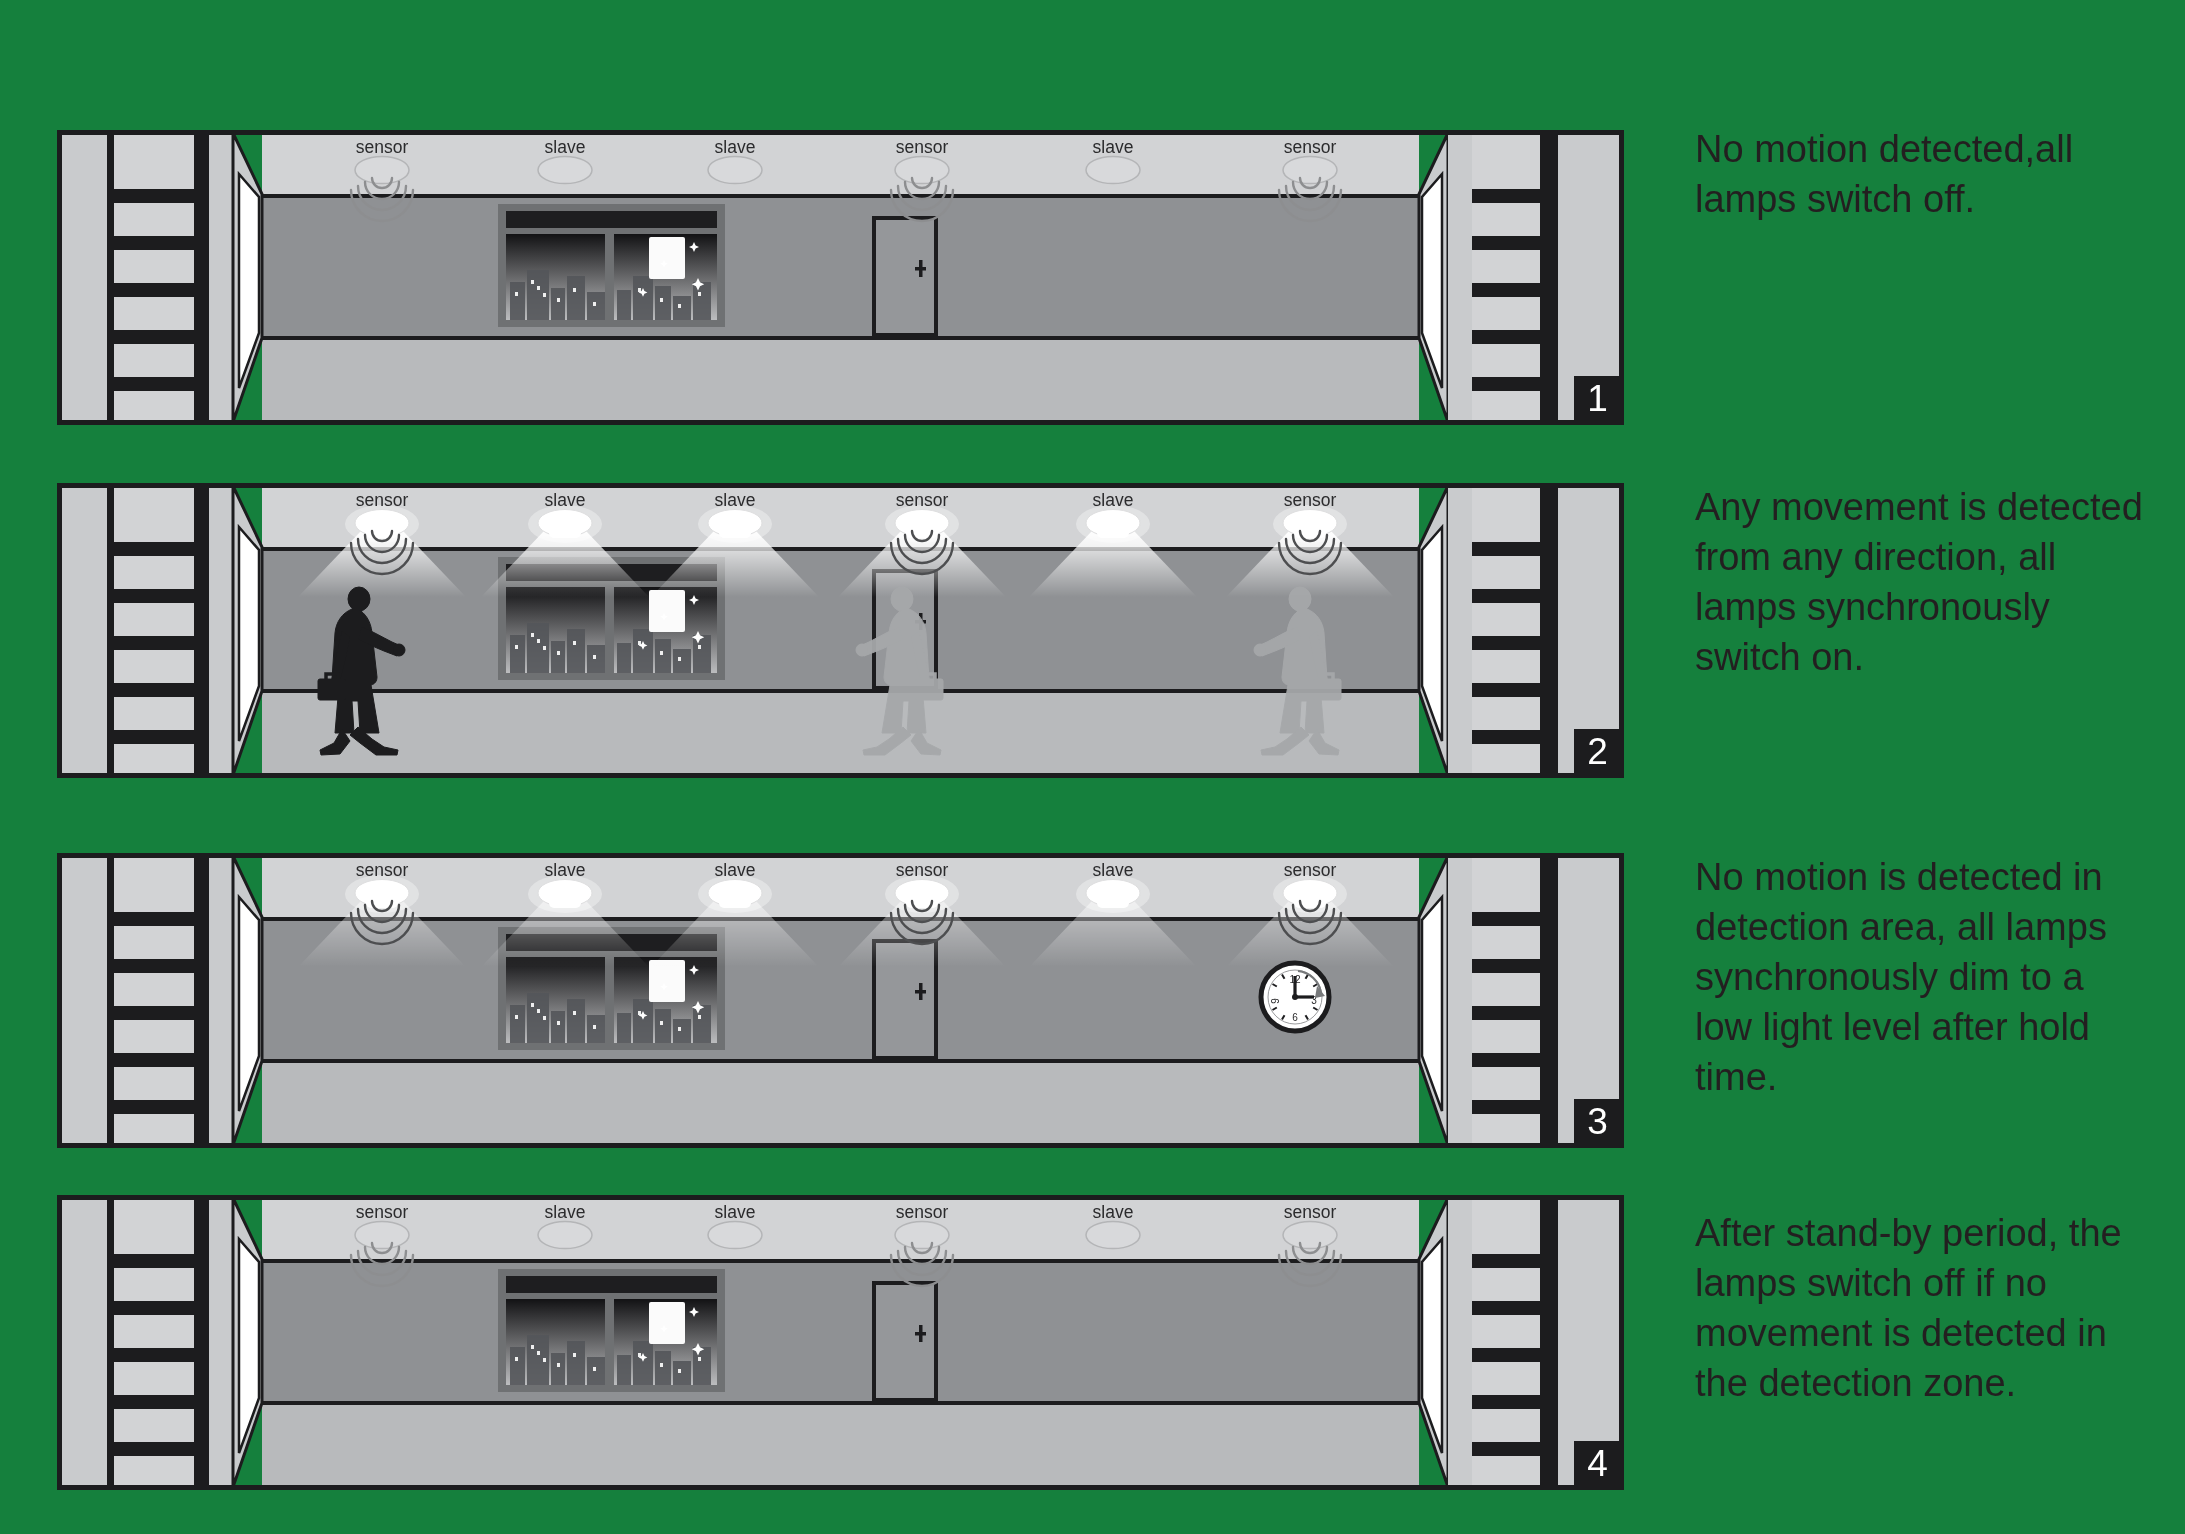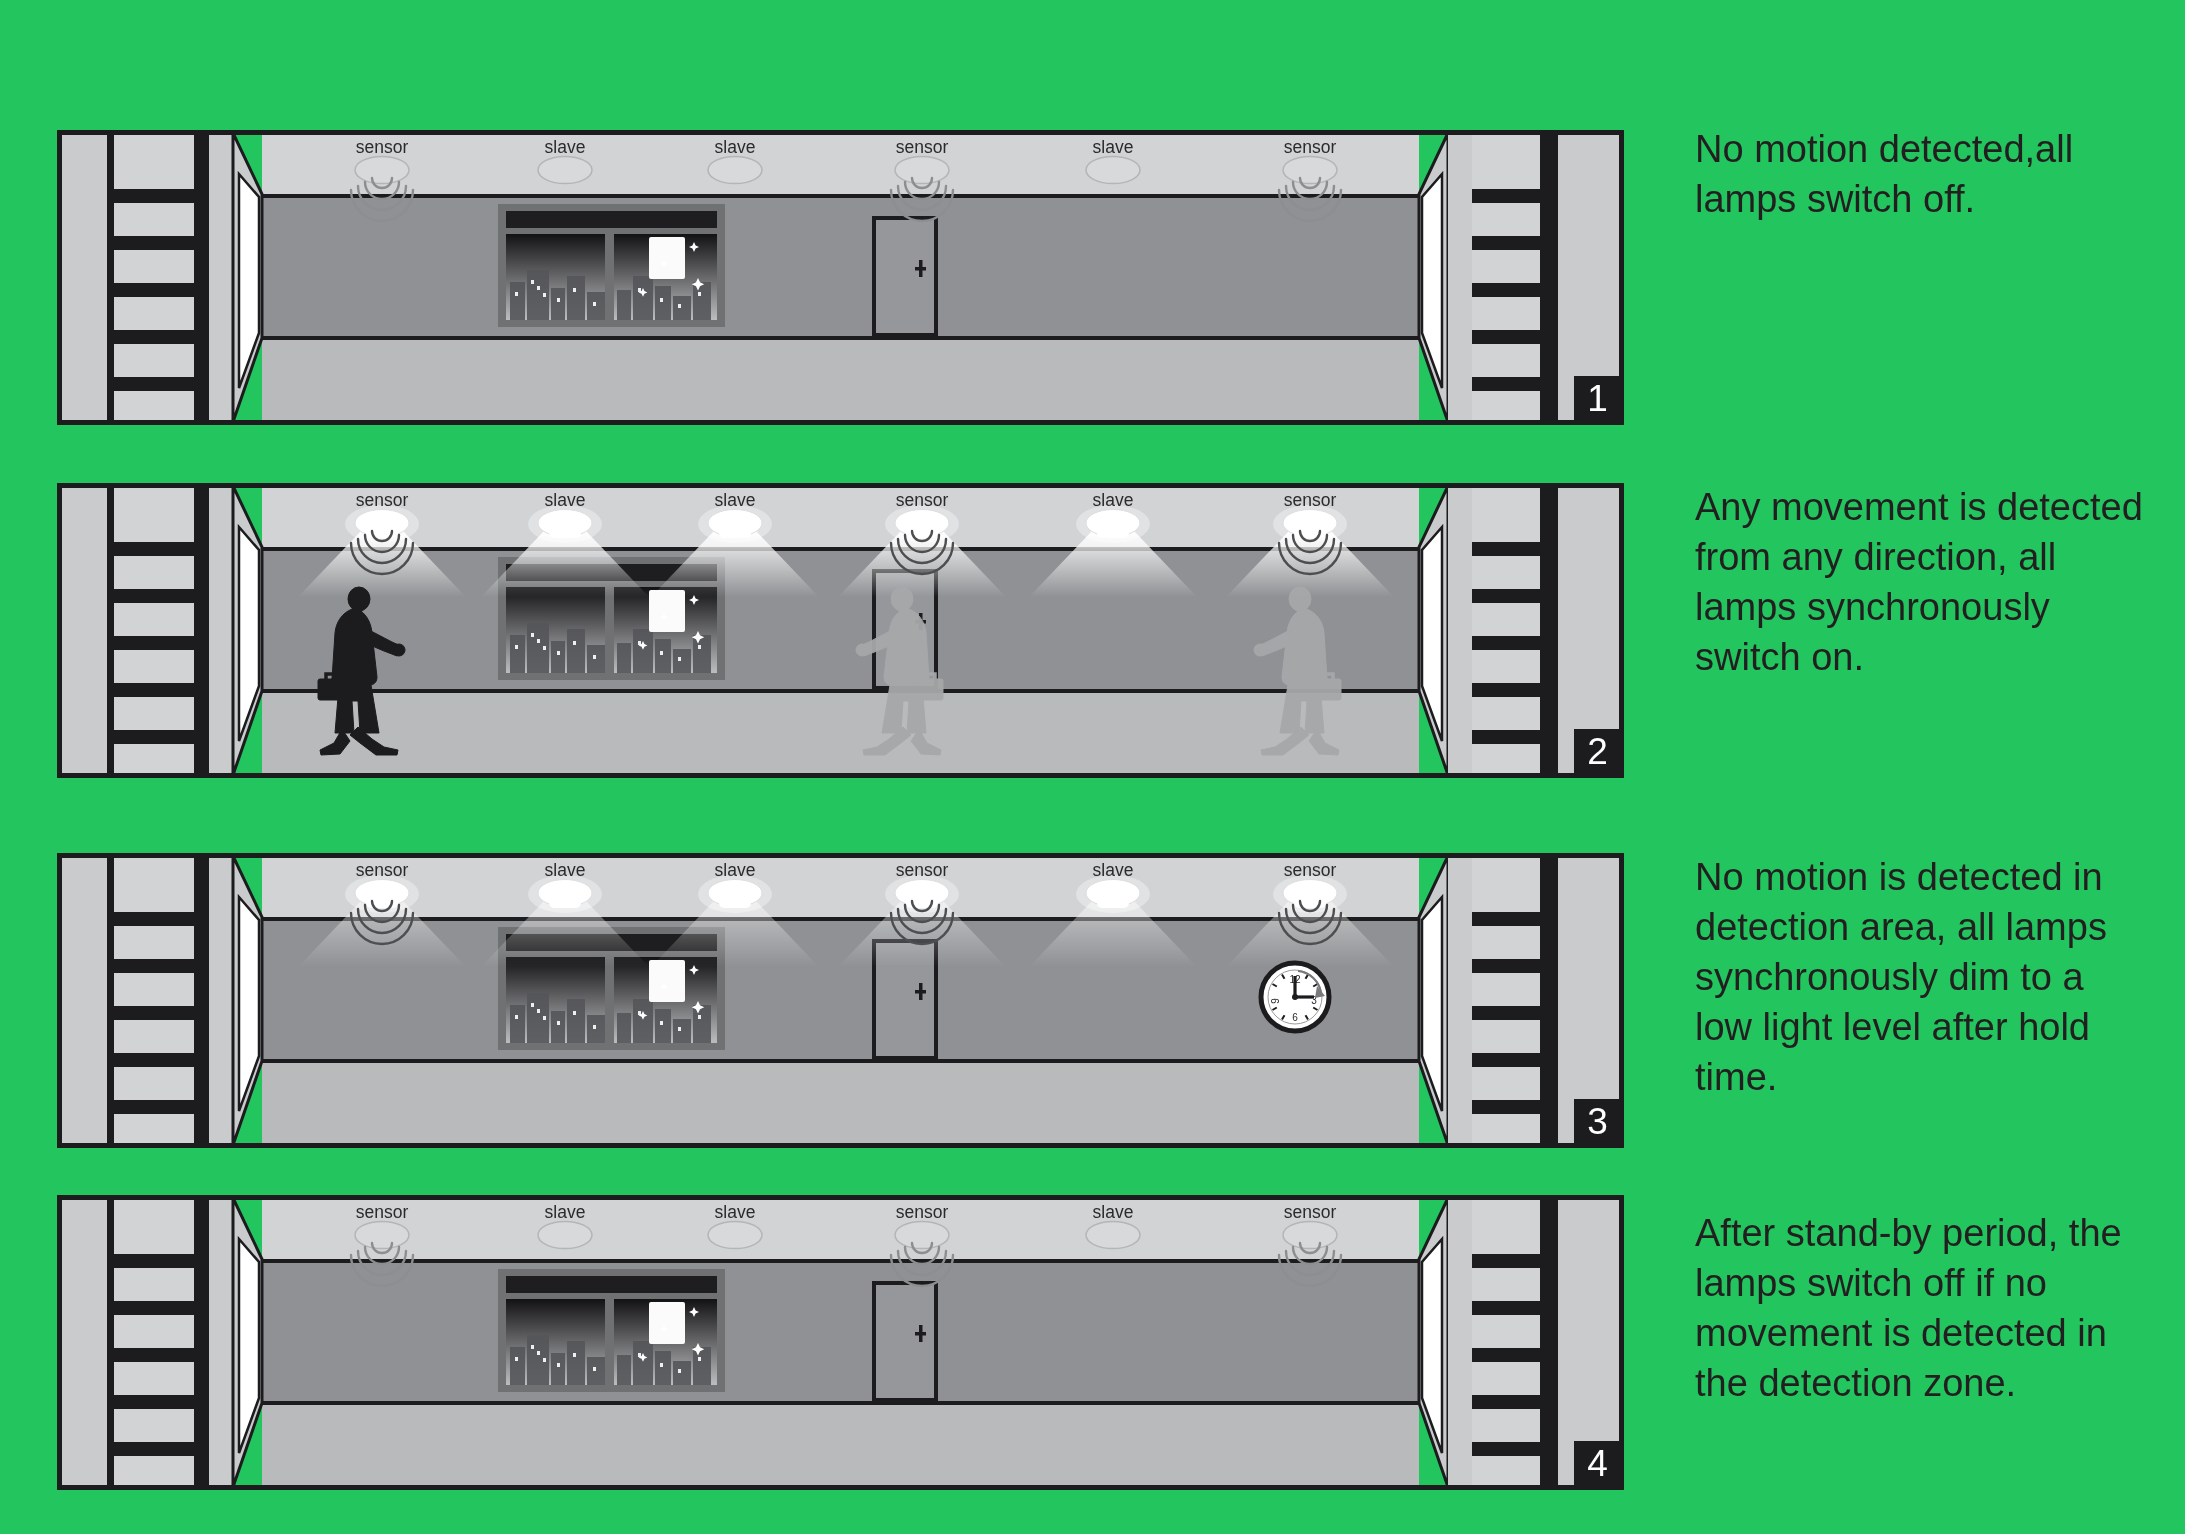--- a/index.html
+++ b/index.html
@@ -1,16 +1,16 @@
 <!DOCTYPE html>
 <html><head>
 <meta charset="utf-8">
 <style>
   html,body{margin:0;padding:0;background:#ffffff;}
-  .page{position:relative;width:2185px;height:1534px;background:#22c55e;overflow:hidden;
+  .page{position:relative;width:2185px;height:1534px;background:#15803d;overflow:hidden;
         font-family:"Liberation Sans",sans-serif;}
   .panel{position:absolute;left:57px;width:1567px;height:295px;}
   .panel svg{display:block;}
   svg text{font-family:"Liberation Sans",sans-serif;}
   .caption{position:absolute;left:1695px;width:528px;margin:0;
            font-size:38px;line-height:50px;color:#231f20;white-space:pre-line;
            font-family:"Liberation Sans",sans-serif;}
 </style>
 </head>
 <body>

